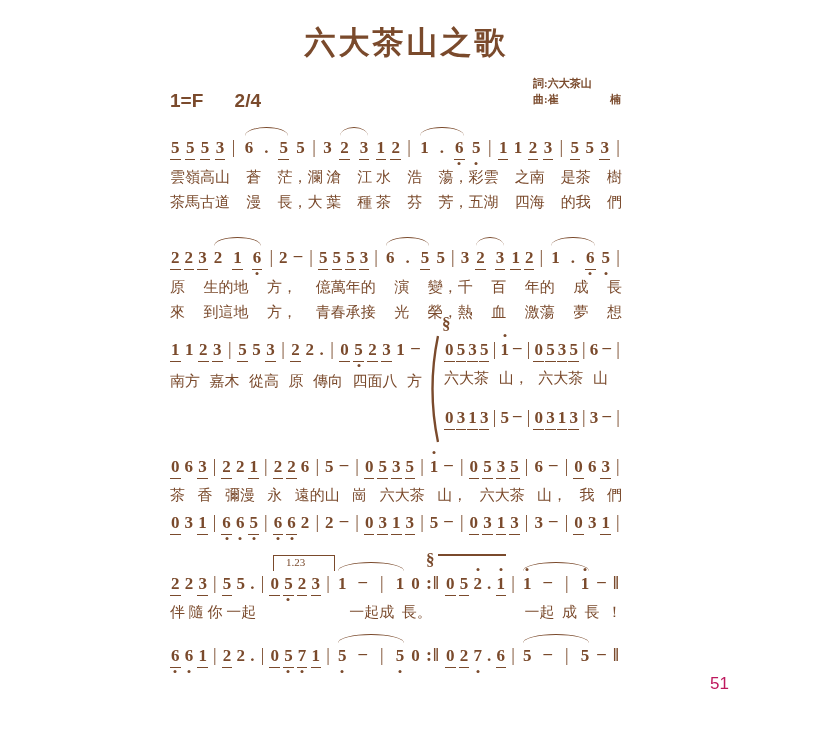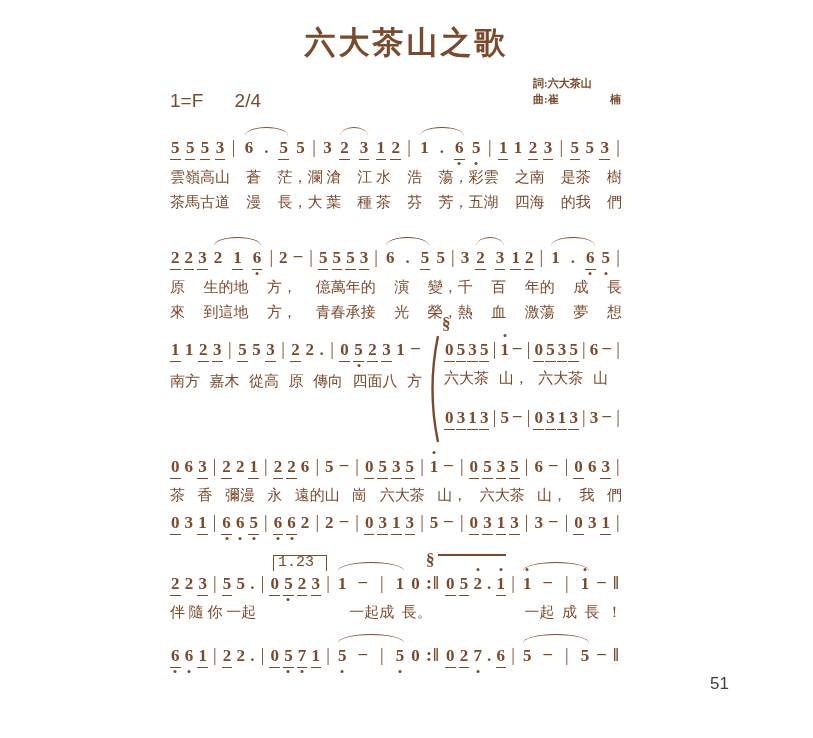--- a/index.html
+++ b/index.html
@@ -6,21 +6,21 @@
   .sheet{
     position:relative;width:813px;height:738px;background:#ffffff;overflow:hidden;
     font-family:"Liberation Serif","DejaVu Serif",serif;color:#7a4a2c;
   }
   .title{
     position:absolute;top:22px;left:0;width:100%;margin:0;text-align:center;
     font-size:31px;font-weight:bold;letter-spacing:3px;
   }
   .credits{position:absolute;left:533px;top:76px;width:88px;font-size:11px;font-weight:bold;line-height:1.45;}
   .credits .crow{display:flex;justify-content:space-between;align-items:flex-end;}
-  .keysig{position:absolute;left:170px;top:90px;font-family:"Liberation Sans","DejaVu Sans",sans-serif;font-weight:normal;font-size:19px;}
+  .keysig{position:absolute;left:170px;top:90px;font-family:"Liberation Sans","DejaVu Sans",sans-serif;font-weight:bold;font-size:19px;}
   .keysig .ts{margin-left:26px;}
 
   .system{position:absolute;left:170px;width:452px;}
   .sys1{top:136px;} .sys2{top:246px;} .sys3{top:338px;} .sys4{top:455px;} .sys5{top:572px;}
 
   .mrow{
     display:flex;justify-content:space-between;align-items:baseline;
     font-weight:bold;font-size:17px;line-height:22px;height:26px;white-space:nowrap;
   }
   .note{position:relative;padding:0 1px;border-bottom:1.7px solid transparent;}
@@ -62,21 +62,21 @@
   .sys4 .lrow{margin-top:4px;}
   .sys4 .mrow.lower{margin-top:6px;}
 
   
   .sys5{position:relative;}
   .sys5 .lrow{margin-top:4px;}
   .sys5 .mrow.lower{margin-top:22px;}
   .sys5 .volta{
     position:absolute;left:103px;top:-17px;width:48px;height:15px;
     border:1.5px solid currentColor;border-bottom:none;
-    font-family:Liberation Mono, monospace;font-size:15px;line-height:13px;padding-left:4px;
+    font-family:Liberation Serif, serif;font-size:11px;line-height:13px;padding-left:12px;
   }
   .sys5 .segno5{position:absolute;left:256px;top:-22px;font-size:17px;font-weight:bold;white-space:nowrap;}
   .sys5 .sline{display:inline-block;width:68px;height:2px;background:currentColor;vertical-align:9px;margin-left:3px;}
 
   .pageno{
     position:absolute;left:710px;top:674px;font-size:17px;color:#a88f7a;
     font-family:"Liberation Sans","DejaVu Sans",sans-serif;
   }
 </style>
 </head>
@@ -413,15 +413,15 @@
           <span class="note">5</span>
           <span class="dash">–</span>
           <span class="bar">|</span>
           <span class="note">5</span>
         </span>
         <span class="dash">–</span>
         <span class="bar final">‖</span>
       </div>
   </div>
 
-  <div class="pageno" style="color: #404040;">51</div>
+  <div class="pageno" style="color: #be185d;">51</div>
 
 </div>
 
 </body></html>

